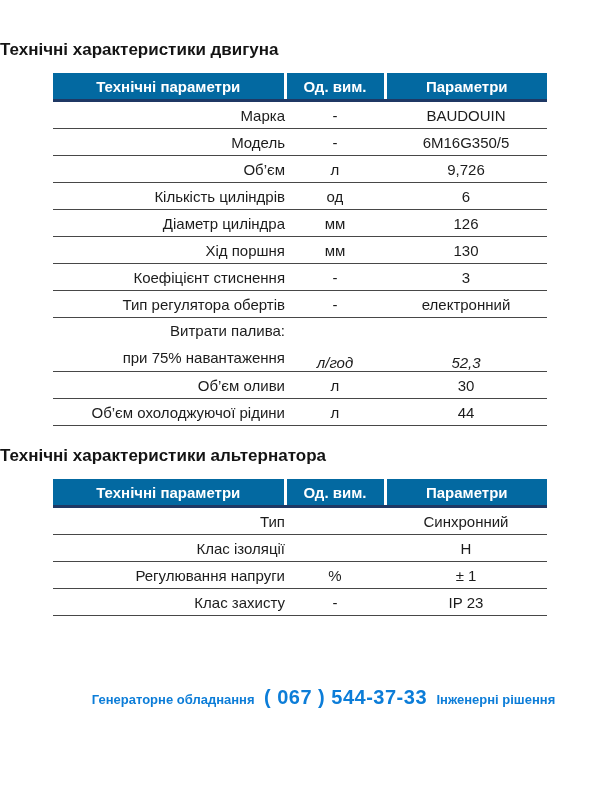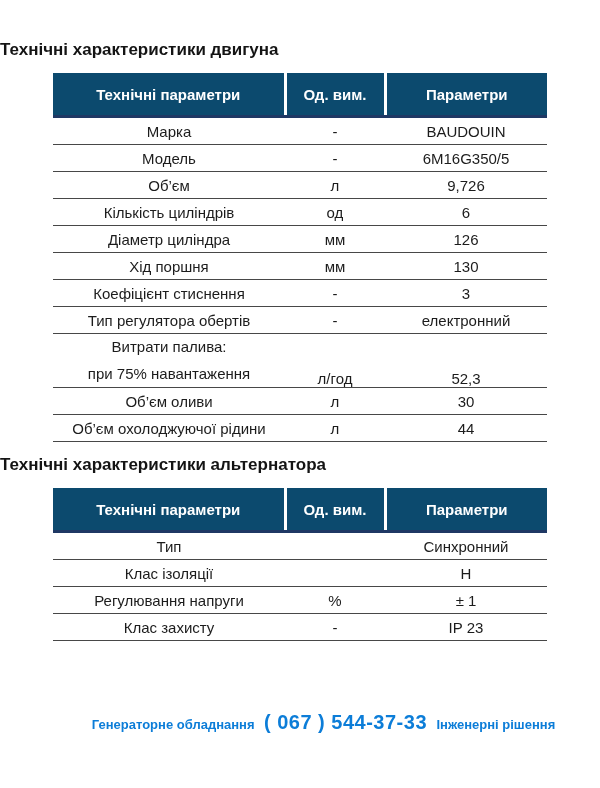--- a/index.html
+++ b/index.html
@@ -8,42 +8,42 @@
     background:#ffffff;
     font-family:"Liberation Sans",sans-serif;
     color:#1c1c1c;
     overflow:hidden;
   }
   .doc{padding-top:40px;}
   .section-title{
     font-size:17px;font-weight:700;text-align:left;
     margin:0 0 13px 0;color:#141414;
   }
-  .section-title.alt{margin-top:13px;}
+  .section-title.alt{margin-top:20px;}
   table.spec{
     width:494px;margin:0 auto;border-collapse:collapse;
     table-layout:fixed;font-size:15px;
   }
   col.c1{width:232px;}
   col.c2{width:100px;}
   col.c3{width:162px;}
   table.spec th{
-    background:#0c4a6e;color:#ffffff;font-weight:700;font-size:15px;
-    height:26px;padding:8px;text-align:center;vertical-align:middle;
+    background:#0369a1;color:#ffffff;font-weight:700;font-size:15px;
+    height:26px;padding:0;text-align:center;vertical-align:middle;
     border-bottom:3px solid #1F3864;
   }
   table.spec th + th{border-left:3px solid #ffffff;}
   table.spec td{
     height:26px;padding:0;vertical-align:middle;
     border-bottom:1px solid #474747;
   }
-  td.param{text-align:center;padding-left:3px;}
+  td.param{text-align:right;padding-left:3px;}
   td.unit,td.value{text-align:center;}
   tr.double td{height:53px;}
-  tr.double td.unit,tr.double td.value{vertical-align:bottom;}
+  tr.double td.unit,tr.double td.value{vertical-align:bottom;font-style:italic;}
   tr.double td.param{vertical-align:top;}
   .pline{line-height:26.5px;height:26.5px;}
   footer{
     margin-top:70px;text-align:center;
     color:#0C7DD8;font-weight:700;white-space:nowrap;padding-left:47px;
   }
   .f-small{font-size:13px;}
   .f-phone{font-size:20px;margin:0 5px;letter-spacing:0.5px;}
 </style>
 </head>

